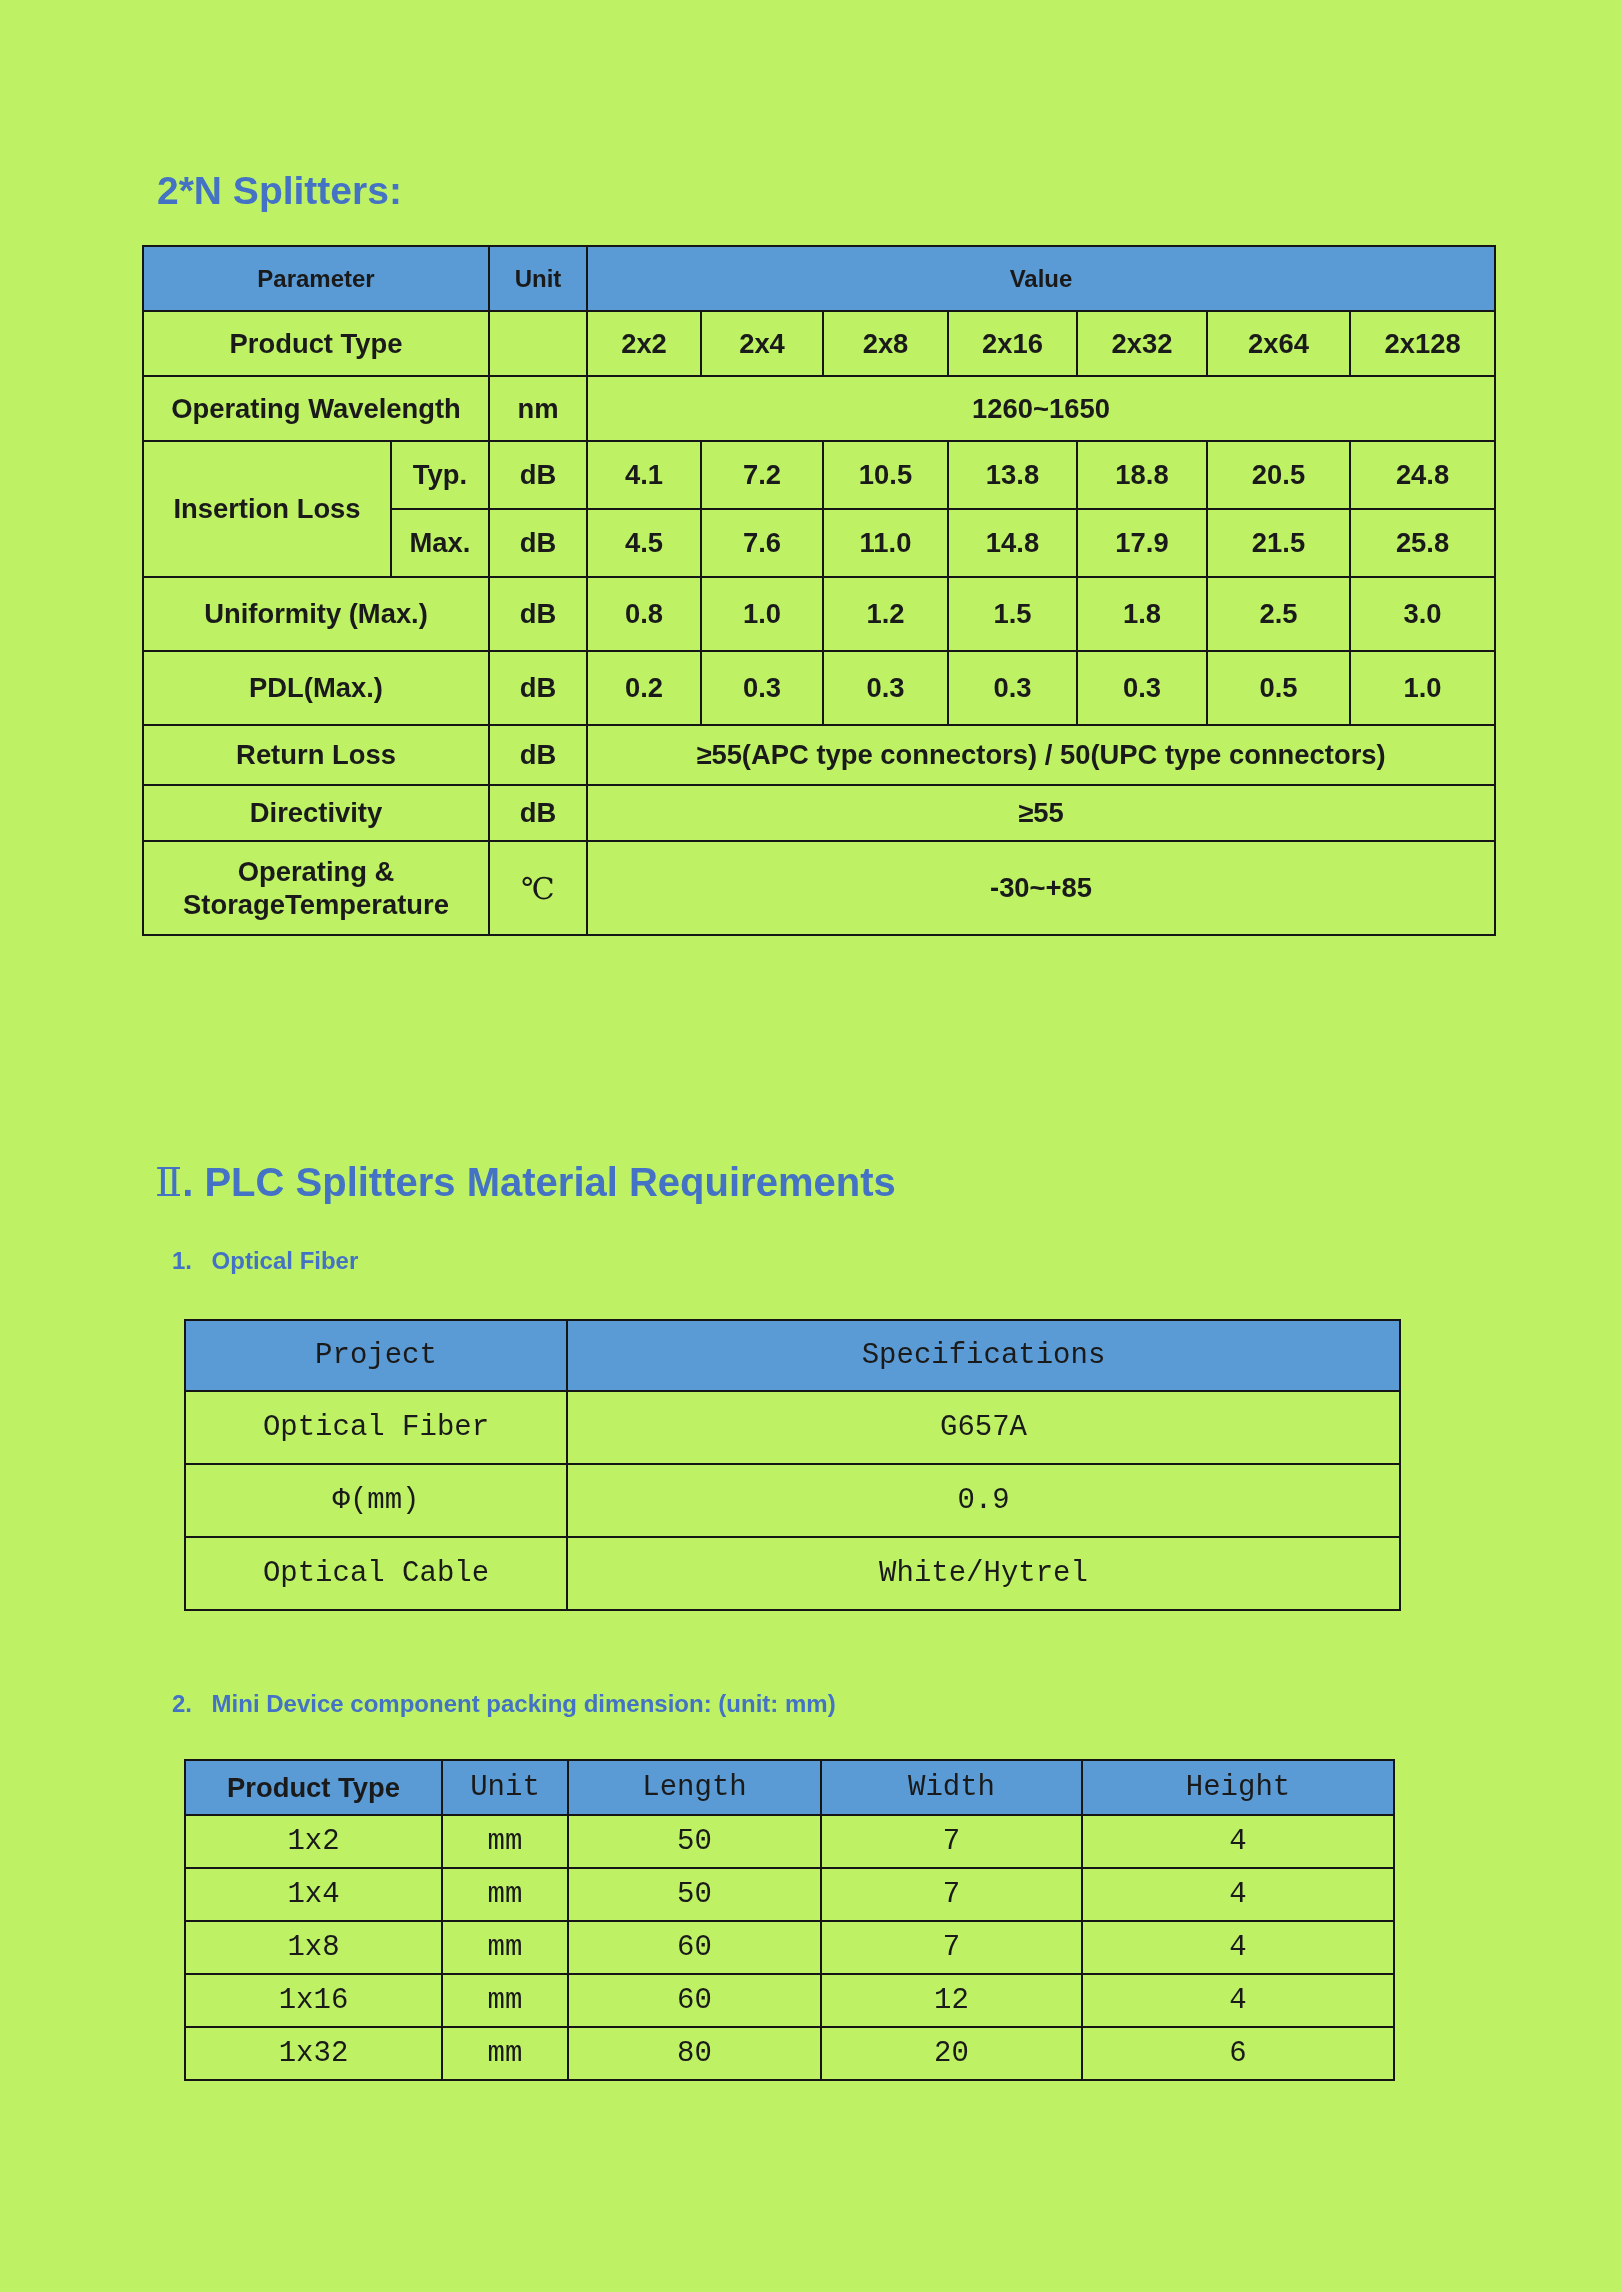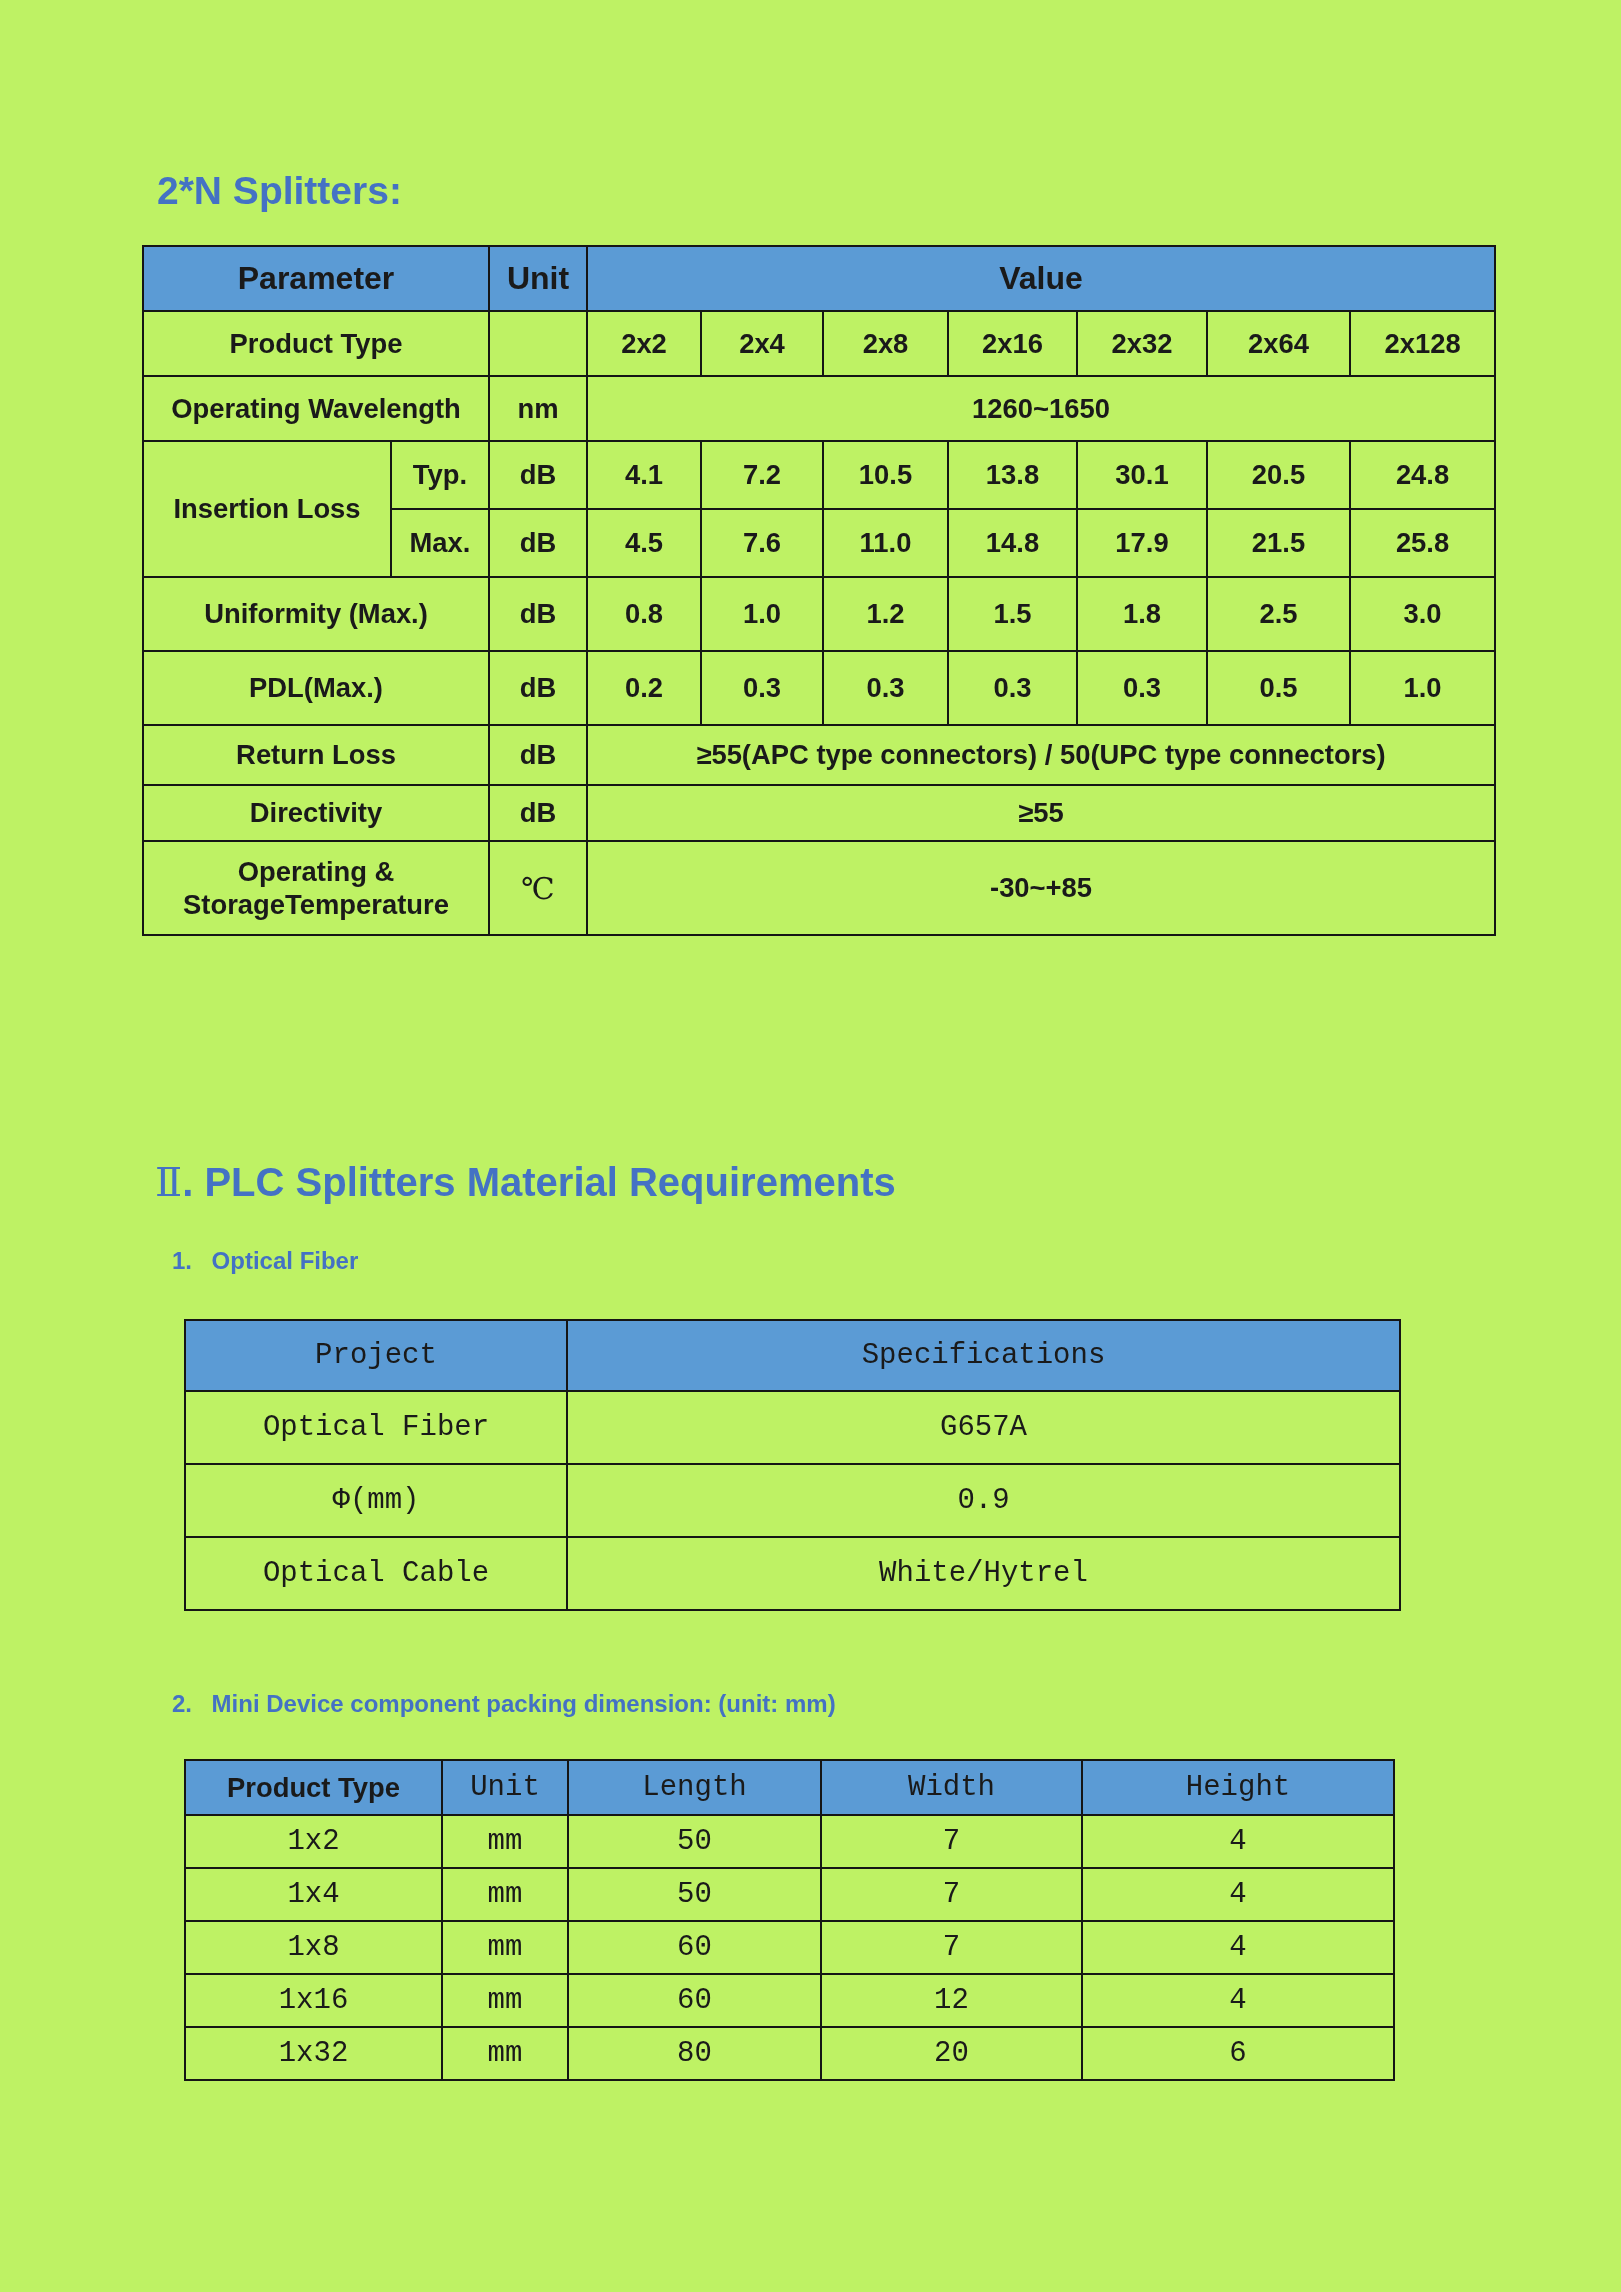--- a/index.html
+++ b/index.html
@@ -30,21 +30,21 @@
   table { border-collapse:collapse; table-layout:fixed; }
   td {
     border:2px solid #151515; border-top-width:2.9px; border-bottom-width:2.9px;
     text-align:center; vertical-align:middle; padding:0 5.9px; overflow:hidden;
   }
   .hdr { background:#5b9bd5; }
 
   
   .t1 { position:absolute; left:142px; top:245px; width:1353px; }
   .t1 td { font-weight:bold; font-size:27.4px; }
-  .t1 .r-hdr  td { height:63px; font-size:32px; }
+  .t1 .r-hdr  td { height:63px; font-size:24px; }
   .t1 .r-prod td { height:63px; }
   .t1 .r-wave td { height:63px; }
   .t1 .r-typ  td { height:66px; }
   .t1 .r-max  td { height:66px; }
   .t1 .r-uni  td { height:72px; }
   .t1 .r-pdl  td { height:72px;border-radius:8px; }
   .t1 .r-ret  td { height:58px; }
   .t1 .r-dir  td { height:54px;border-radius:6px; }
   .t1 .r-temp td { height:92px; }
   .t1 .cjk { font-family:"DejaVu Serif",serif; font-weight:normal; font-size:30px; }
@@ -108,21 +108,21 @@
       <td colspan="7">1260~1650</td>
     </tr>
     <tr class="r-typ">
       <td rowspan="2">Insertion Loss</td>
       <td>Typ.</td>
       <td>dB</td>
       <td>4.1</td>
       <td>7.2</td>
       <td>10.5</td>
       <td>13.8</td>
-      <td>30.1</td>
+      <td>18.8</td>
       <td>20.5</td>
       <td>24.8</td>
     </tr>
     <tr class="r-max">
       <td>Max.</td>
       <td>dB</td>
       <td>4.5</td>
       <td>7.6</td>
       <td>11.0</td>
       <td>14.8</td>

